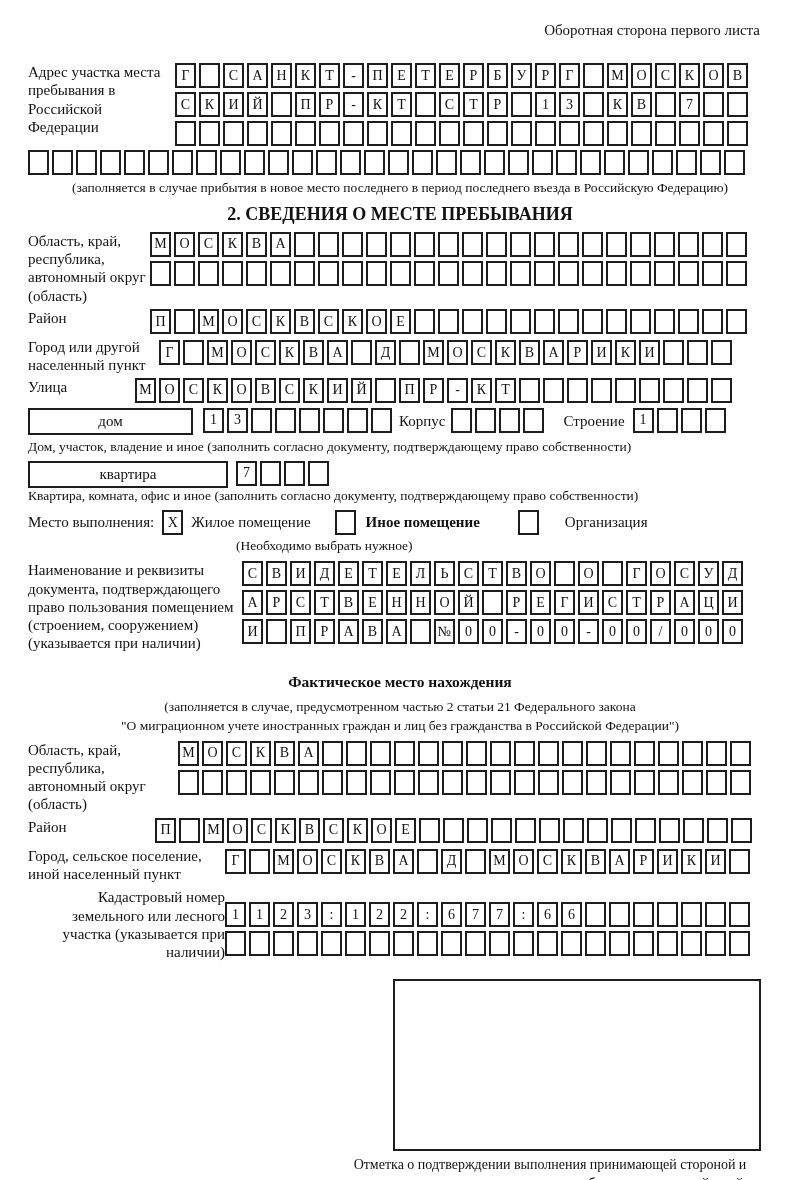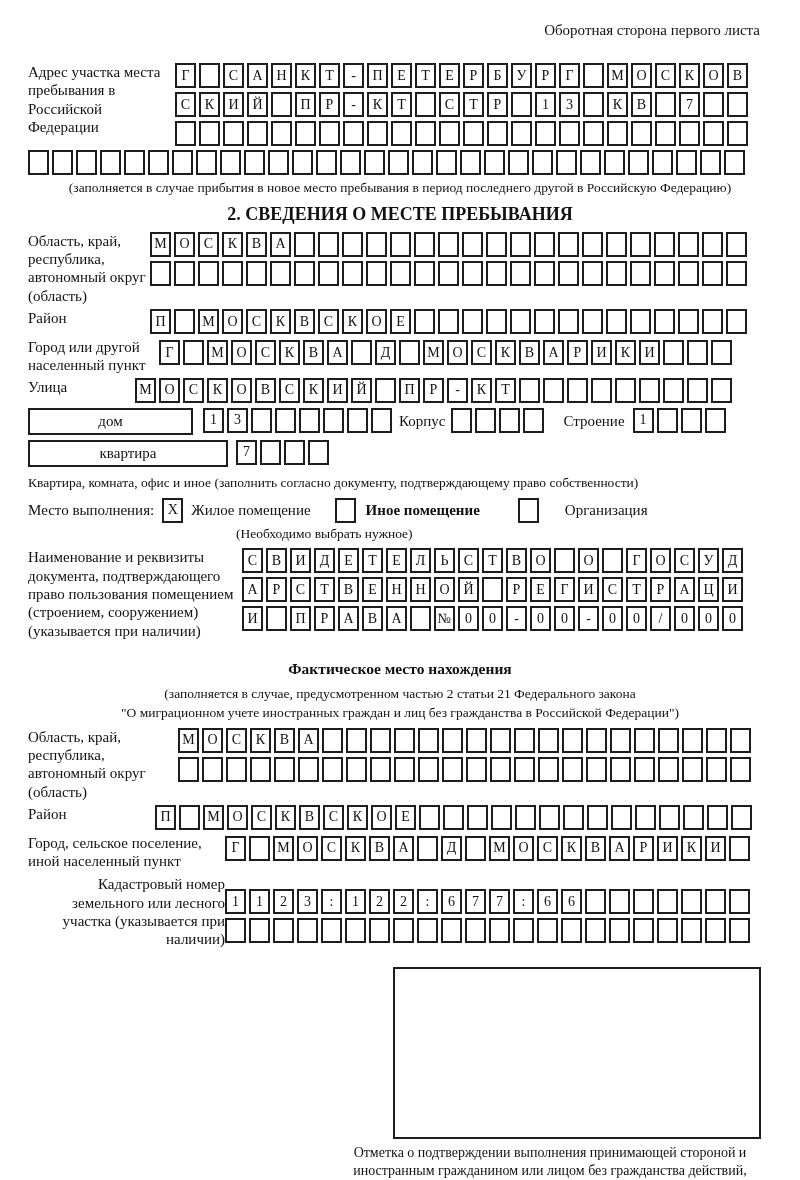--- a/index.html
+++ b/index.html
@@ -148,21 +148,21 @@
       <div class="cell"></div>
       <div class="cell"></div>
       <div class="cell"></div>
       <div class="cell"></div>
       <div class="cell"></div>
       <div class="cell"></div>
       <div class="cell"></div>
       <div class="cell"></div>
       <div class="cell"></div>
     </div>
-  <div class="caption center" style="margin-top:5px;">(заполняется в случае прибытия в новое место пребывания в период последнего другой в Российскую Федерацию)</div>
+  <div class="caption center" style="margin-top:5px;">(заполняется в случае прибытия в новое место последнего в период последнего въезда в Российскую Федерацию)</div>
 
   <div class="sec-title" style="margin-top:7px;">2. СВЕДЕНИЯ О МЕСТЕ ПРЕБЫВАНИЯ</div>
 
   <div class="frow" style="margin-top:7px;">
     <div class="flabel" style="width:122px;">Область, край, республика, автономный округ (область)</div>
     <div class="rows">
       <div class="cells">
           <div class="cell">М</div>
           <div class="cell">О</div>
           <div class="cell">С</div>
@@ -331,31 +331,32 @@
         <div class="cell"></div>
       </div>
     <div class="inline-label" style="margin-left:16px;margin-right:8px;">Строение</div>
     <div class="cells">
         <div class="cell">1</div>
         <div class="cell"></div>
         <div class="cell"></div>
         <div class="cell"></div>
       </div>
   </div>
+  <div class="caption" style="margin-top:4px;">Дом, участок, владение и иное (заполнить согласно документу, подтверждающему право собственности)</div>
 
   <div class="frow" style="margin-top:5px;">
     <div class="labelbox" style="width:200px;margin-right:8px;">квартира</div>
     <div class="cells">
         <div class="cell">7</div>
         <div class="cell"></div>
         <div class="cell"></div>
         <div class="cell"></div>
       </div>
   </div>
-  <div class="caption" style="margin-top:8px;font-family:Liberation Serif, serif;">Квартира, комната, офис и иное (заполнить согласно документу, подтверждающему право собственности)</div>
+  <div class="caption" style="margin-top:0;font-family:Liberation Serif, serif;">Квартира, комната, офис и иное (заполнить согласно документу, подтверждающему право собственности)</div>
 
   <div class="frow mesto" style="margin-top:6px;">
     <span>Место выполнения:</span>
     <div class="cells" style="margin-left:8px;">
         <div class="cell">X</div>
       </div>
     <span style="margin-left:8px;">Жилое помещение</span>
     <div class="cells" style="margin-left:24px;">
         <div class="cell"></div>
       </div>

